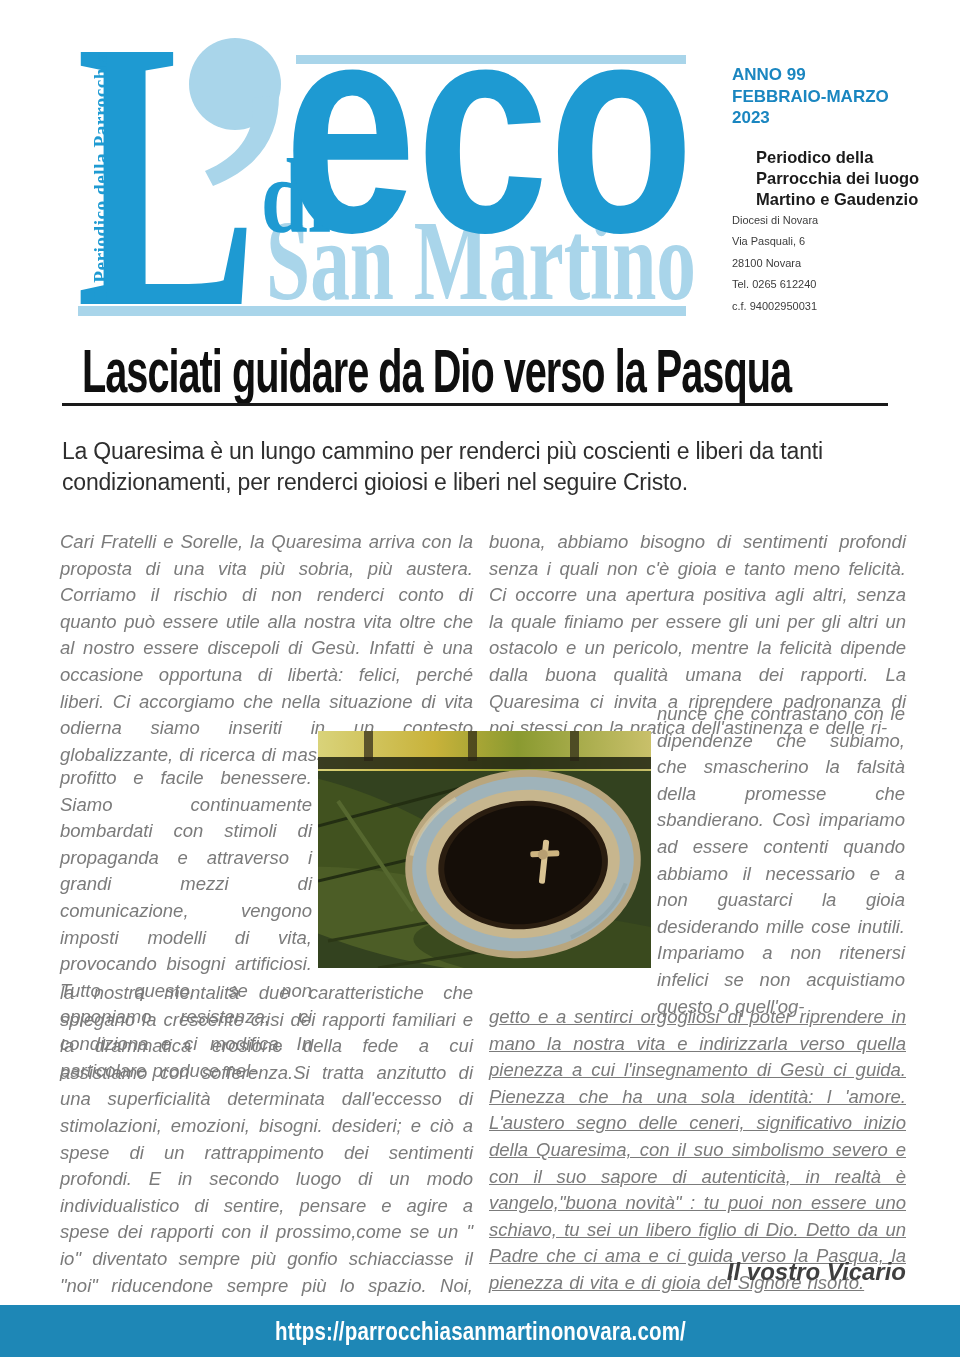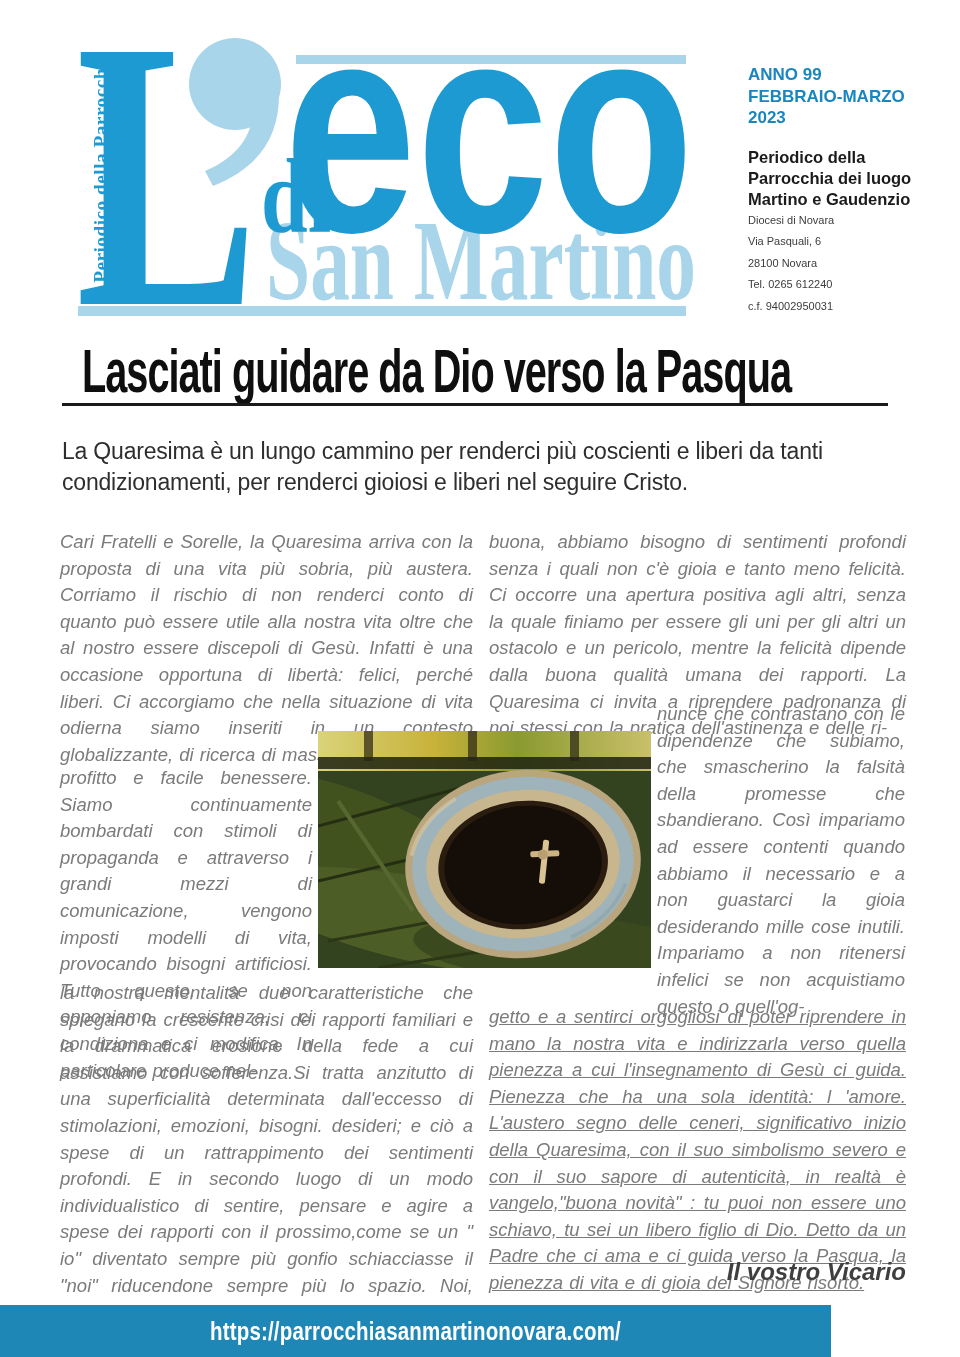--- a/index.html
+++ b/index.html
@@ -1,23 +1,23 @@
 <!DOCTYPE html>
 <html lang="it"><head>
 <meta charset="utf-8">
 <style>
   html,body{margin:0;padding:0;background:#e9e9e9;}
   .page{position:relative;width:960px;height:1357px;background:#ffffff;margin:0 auto;
         font-family:"Liberation Sans",sans-serif;overflow:hidden;}
   
   .masthead-svg{position:absolute;left:60px;top:28px;}
-  .issue-block{position:absolute;left:748px;top:64px;width:200px;}
+  .issue-block{position:absolute;left:732px;top:64px;width:200px;}
   .issue-line{color:#1a86c0;font-weight:bold;font-size:17px;line-height:21.5px;}
   .pub-bold{font-weight:bold;font-size:16.5px;line-height:21px;color:#1b1b1b;}
-  .pub-bold-wrap{margin-top:18px;}
+  .pub-bold-wrap{margin-top:18px;margin-left:24px;}
   .pub-reg{font-size:11px;line-height:21.5px;color:#3c3c3c;}
   
   .headline{position:absolute;left:82px;top:336px;font-weight:bold;color:#0f0f0f;
             font-size:61px;white-space:nowrap;letter-spacing:-1.5px;
             transform:scaleX(0.65);transform-origin:left center;}
   .headline-rule{position:absolute;left:62px;top:403px;width:826px;height:3px;background:#1a1a1a;}
   .standfirst{position:absolute;left:62px;top:436px;width:831px;text-align:left;
               font-size:23px;line-height:31px;color:#2e2e2e;letter-spacing:-0.2px;}
   
   .bodytext{position:absolute;font-style:italic;color:#7b7b7b;font-size:18.5px;
@@ -25,21 +25,21 @@
   .seg-l1{left:60px;top:529px;width:413px;}
   .seg-l2{left:60px;top:765px;width:252px;}
   .seg-l3{left:60px;top:980px;width:413px;}
   .seg-r1{left:489px;top:529px;width:417px;}
   .seg-r2{left:657px;top:701px;width:248px;}
   .seg-r3{left:489px;top:1004px;width:417px;text-decoration:underline;}
   .photo{position:absolute;left:318px;top:731px;width:333px;height:237px;}
   .signature{position:absolute;right:54px;top:1258px;font-weight:bold;font-style:italic;
              font-size:24px;color:#3f3f3f;}
   
-  .footer-bar{position:absolute;left:0;bottom:0;width:831px;height:52px;background:#1e87b6;
+  .footer-bar{position:absolute;left:0;bottom:0;width:960px;height:52px;background:#1e87b6;
               display:flex;align-items:center;justify-content:center;}
   .footer-url{color:#ffffff;font-weight:bold;font-size:25px;letter-spacing:0.2px;
               transform:scaleX(0.82);transform-origin:center;text-decoration:none;}
 </style>
 </head>
 <body>
 
 <div class="page">
 
   <svg class="masthead-svg" width="645" height="294" viewBox="60 28 645 294" xmlns="http://www.w3.org/2000/svg">

